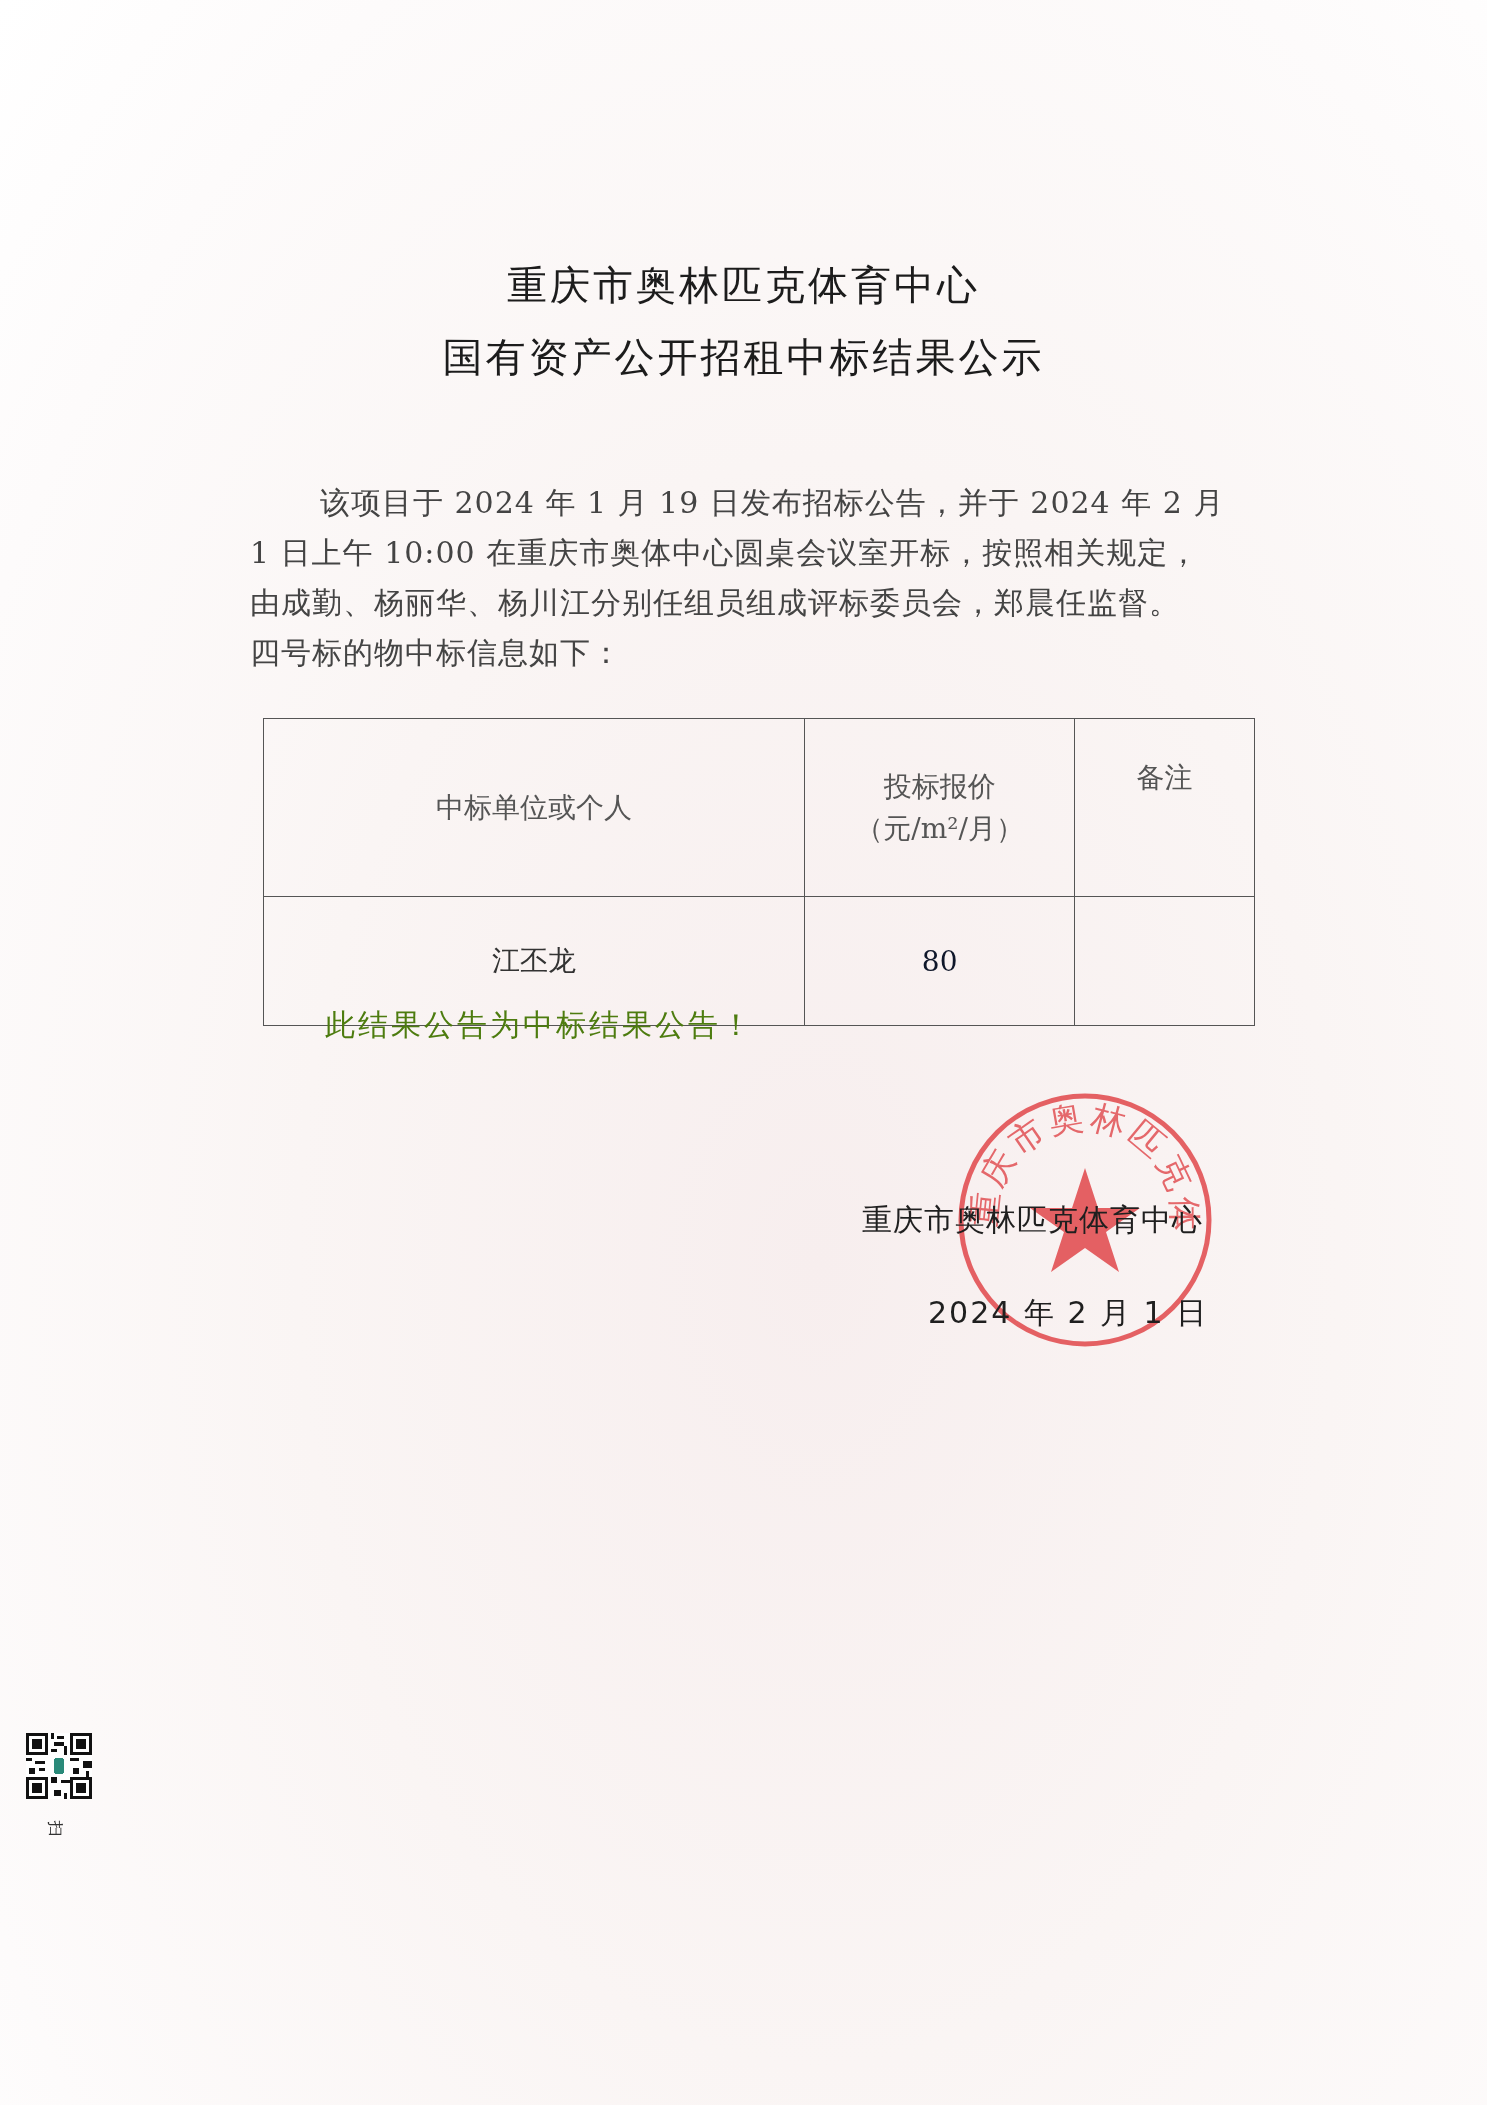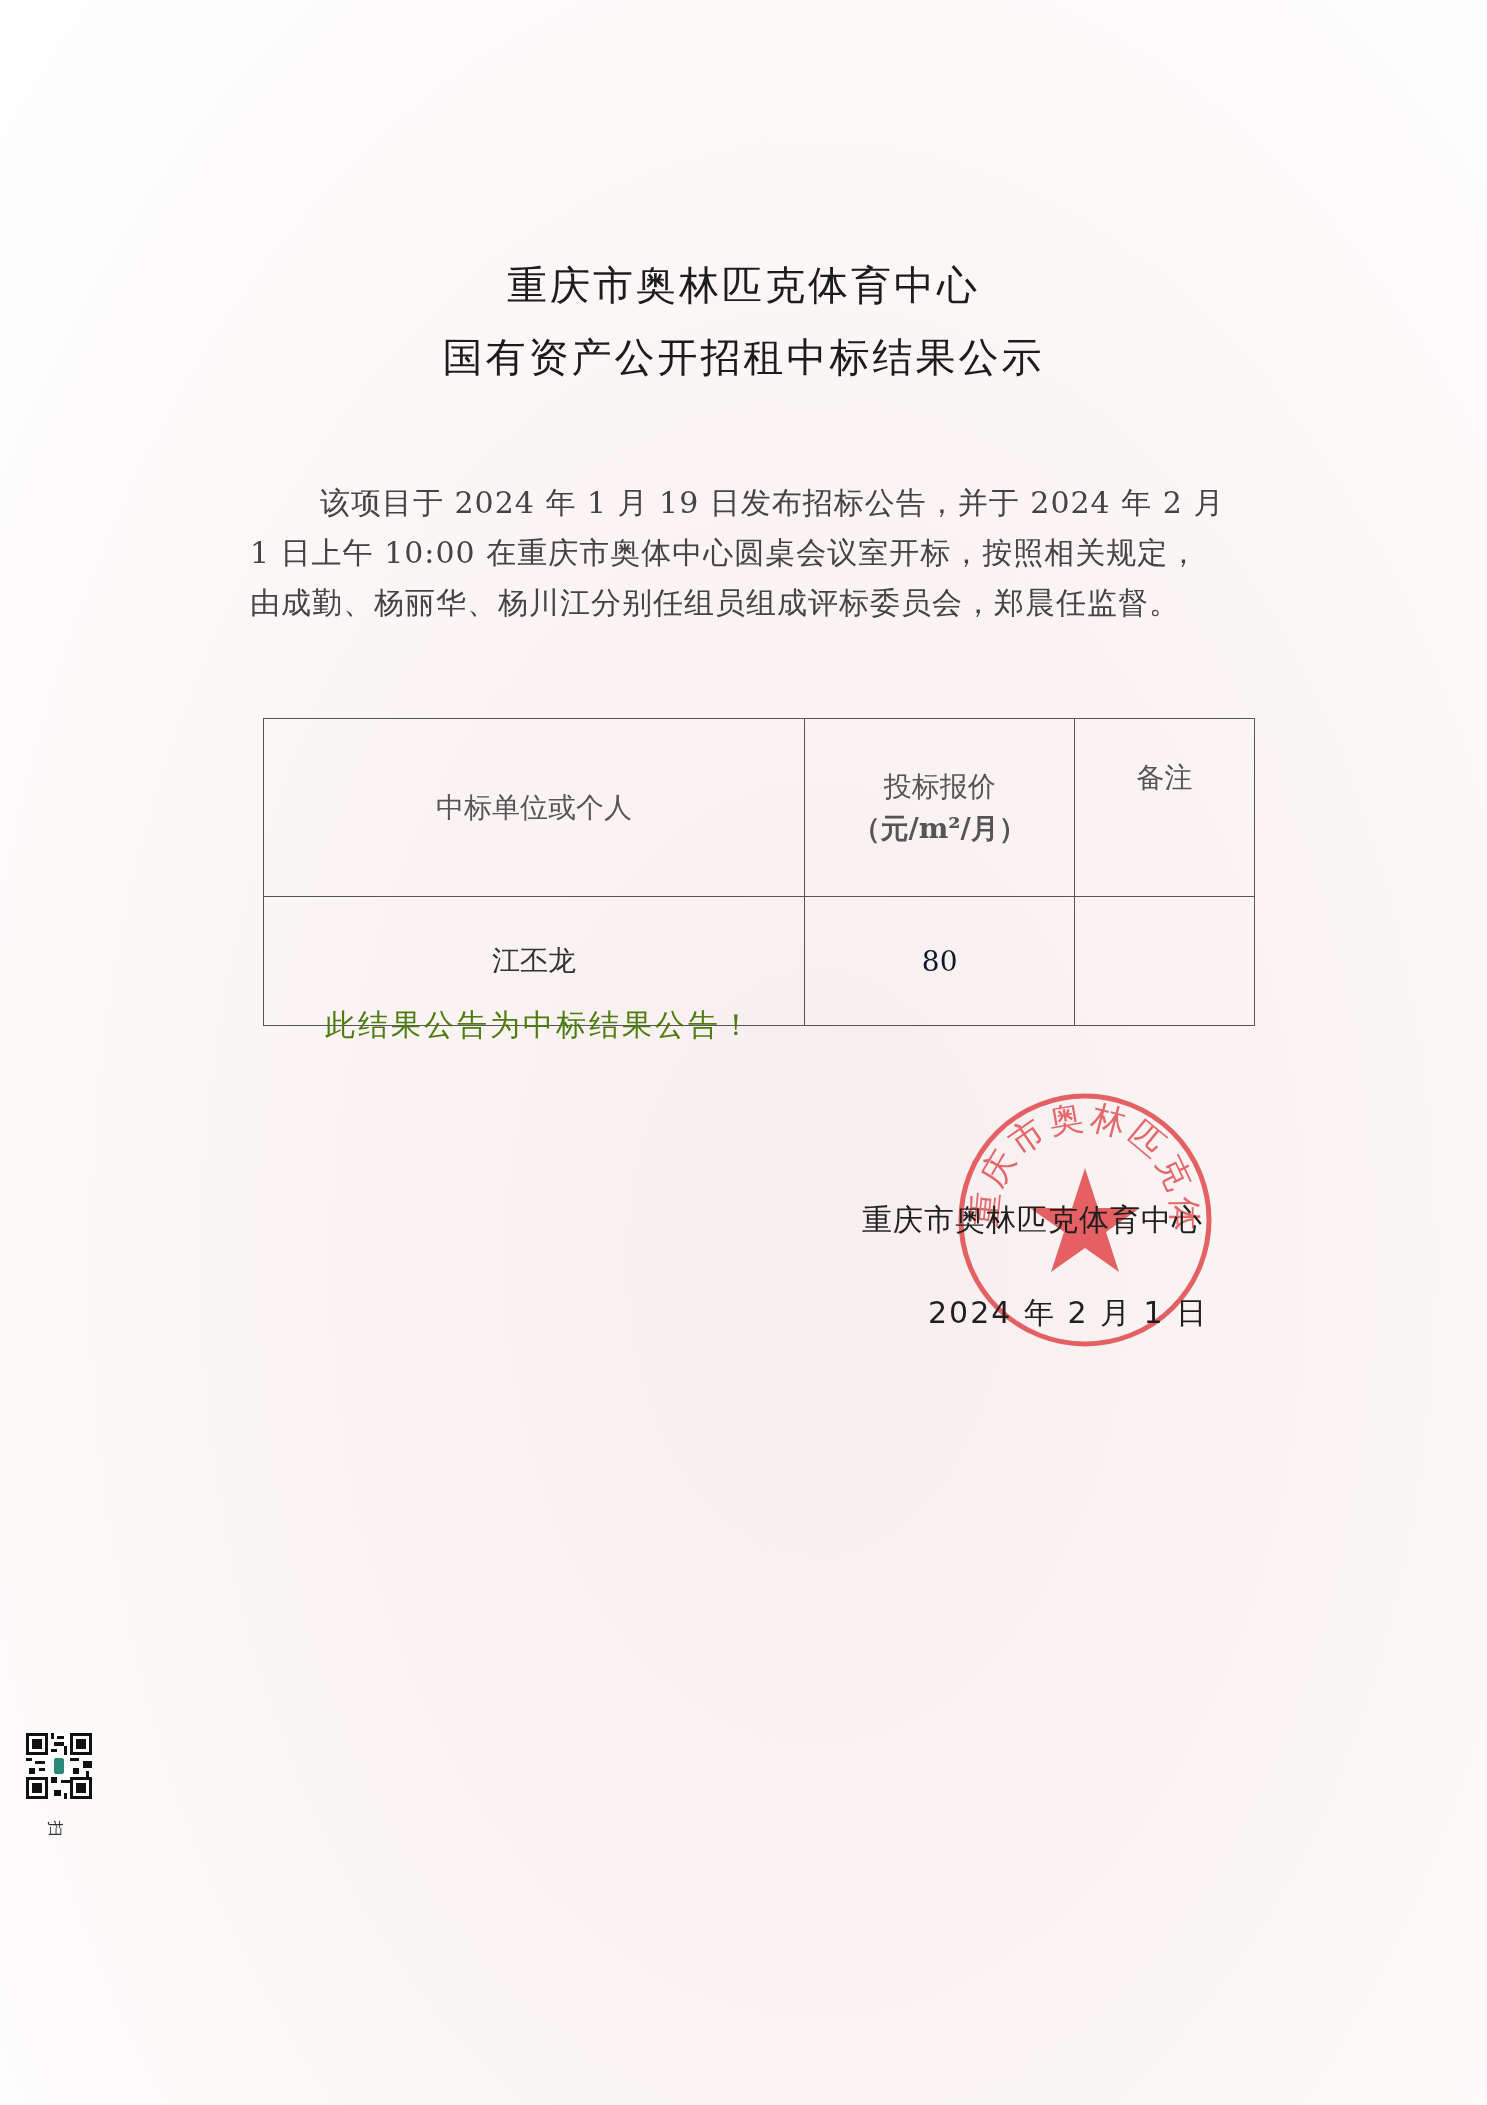--- a/index.html
+++ b/index.html
@@ -30,21 +30,21 @@
     }
     table.result td, table.result th {
       border: 1.5px solid #555; text-align: center; font-weight: normal;
     }
     table.result thead th { height: 136px; }
     table.result tbody td { height: 126px; }
     .col1 { width: 542px; }
     .col2 { width: 268px; }
     .col3 { width: 178px; }
     .remark-cell { vertical-align: top; padding-top: 40px; }
-    .unit { display: block; margin-top: 4px; font-weight: bold; }
+    .unit { display: block; margin-top: 4px; }
     .closing {
       position: absolute; left: 325px; top: 1005px;
       font-size: 30px; color: #4d7c0f; letter-spacing: 3px;
     }
     .seal {
       position: absolute; left: 955px; top: 1090px; width: 260px; height: 260px;
     }
     .sign {
       position: absolute; font-family: "DejaVu Sans", "Liberation Sans", sans-serif;
       color: #1f1f1f; font-size: 30px;
@@ -65,20 +65,21 @@
 
 <div>
   <div class="title l1">重庆市奥林匹克体育中心</div>
   <div class="title l2">国有资产公开招租中标结果公示</div>
 </div>
 
 <div class="para" style="top:478px;">
   <span class="line indent">该项目于 2024 年 1 月 19 日发布招标公告，并于 2024 年 2 月</span>
   <span class="line">1 日上午 10:00 在重庆市奥体中心圆桌会议室开标，按照相关规定，</span>
   <span class="line">由成勤、杨丽华、杨川江分别任组员组成评标委员会，郑晨任监督。</span>
+  <span class="line">四号标的物中标信息如下：</span>
 </div>
 
 <table class="result">
   <thead>
     <tr>
       <th class="col1">中标单位或个人</th>
       <th class="col2">
         <span>投标报价</span>
         <span class="unit">（元/m²/月）</span>
       </th>

